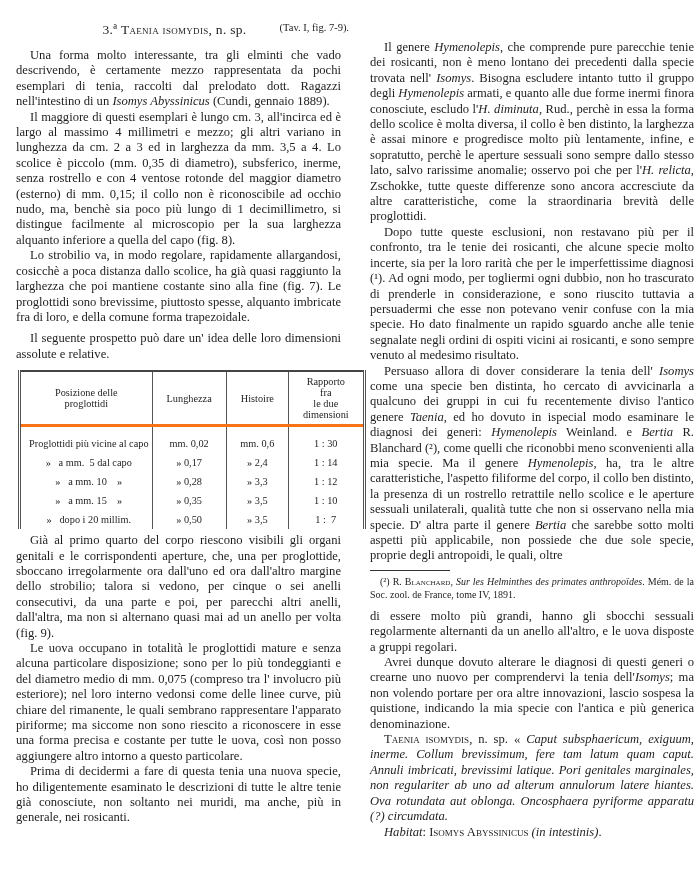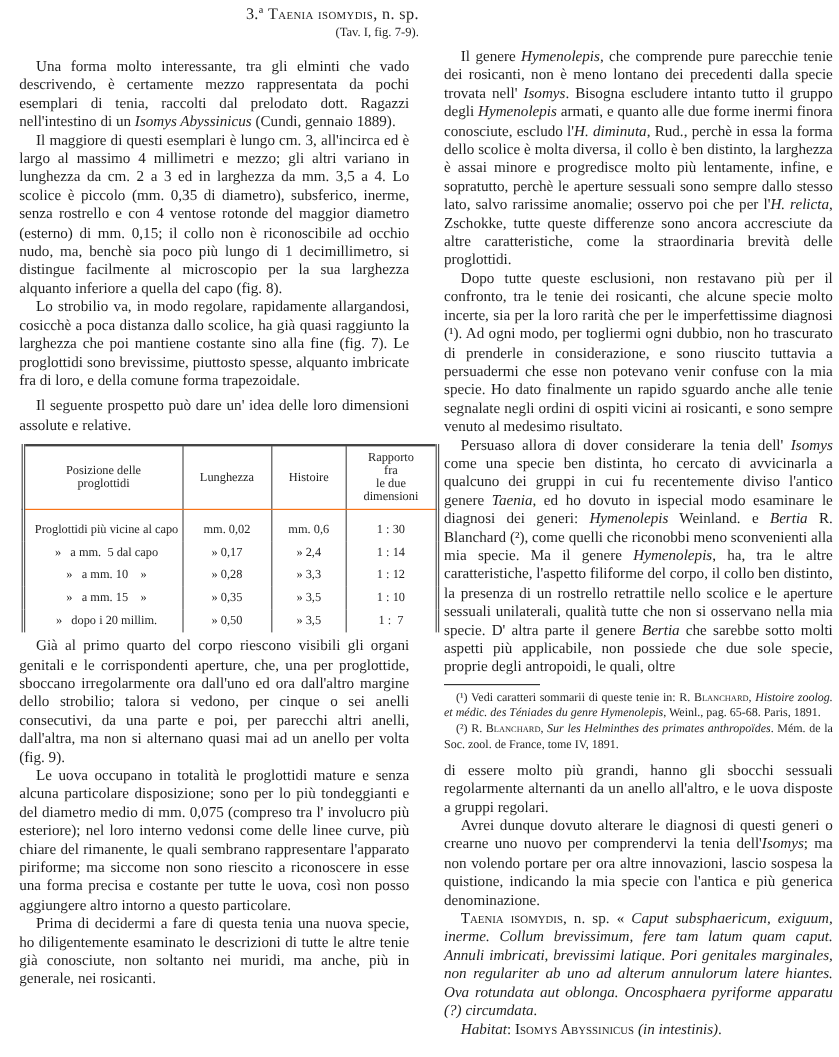--- a/index.html
+++ b/index.html
@@ -6,41 +6,41 @@
   body {
     width: 699px; height: 881px; overflow: hidden; position: relative;
     font-family: "Liberation Serif", "DejaVu Serif", serif;
     color: #1e1e1e;
   }
   .page { position: absolute; left: 0; top: 0; width: 699px; height: 881px; }
   .col { position: absolute; top: 0; }
   .col-left { left: 16px; width: 325px; }
   .col-right { left: 370px; width: 324px; top: 40px; }
   .heading-title {
-    position: absolute; left: 0; top: 4px; width: 349px; text-align: right;
+    position: absolute; left: 0; top: 22px; width: 349px; text-align: center;
     font-size: 13.5px; letter-spacing: 0.3px;
   }
   .heading-ref {
     position: absolute; left: 0; top: 22px; width: 349px; text-align: right;
     font-size: 10.5px;
   }
   .sc { font-variant: small-caps; }
   p.txt {
     margin: 0; font-size: 12.6px; line-height: 15.4px; text-align: justify;
     text-indent: 14px; hyphens: manual;
   }
   p.noind { text-indent: 0; }
   .gap { height: 6px; }
   i { font-style: italic; }
   table.prospetto {
     border-collapse: collapse; width: 320px; margin: 8px 0 4px 2px;
     font-size: 10.3px; border-top: 2px solid #444; border-left: 3px double #555; border-right: 3px double #555;
   }
   table.prospetto th {
-    font-weight: normal; padding: 4px 14px; border-right: 1px solid #555; border-bottom: 1px solid #f97316;
+    font-weight: normal; padding: 4px 14px; border-right: 1px solid #555; border-bottom: 3px solid #f97316;
     height: 38px; vertical-align: middle; line-height: 11px;
   }
   table.prospetto td {
     padding: 3px 3px; border-right: 1px solid #555; height: 13px; white-space: nowrap;
   }
   table.prospetto th:last-child, table.prospetto td:last-child { border-right: none; }
   table.prospetto tr.first td { padding-top: 10px; }
   .pos { text-align: center; padding-left: 8px !important; }
   .num { text-align: center; }
   .rule { width: 80px; border-top: 1px solid #333; margin: 6px 0 4px 0; }
@@ -118,21 +118,20 @@
     <p class="txt">Le uova occupano in totalità le proglottidi mature e senza alcuna particolare disposizione; sono per lo più tondeggianti e del diametro medio di mm. 0,075 (compreso tra l' involucro più esteriore); nel loro interno vedonsi come delle linee curve, più chiare del rimanente, le quali sembrano rappresentare l'apparato piriforme; ma siccome non sono riescito a riconoscere in esse una forma precisa e costante per tutte le uova, così non posso aggiungere altro intorno a questo particolare.</p>
     <p class="txt">Prima di decidermi a fare di questa tenia una nuova specie, ho diligentemente esaminato le descrizioni di tutte le altre tenie già conosciute, non soltanto nei muridi, ma anche, più in generale, nei rosicanti.</p>
   </div>
 
   <div class="col col-right">
     <p class="txt"><span>Il genere </span><i>Hymenolepis</i><span>, che comprende pure parecchie tenie dei rosicanti, non è meno lontano dei precedenti dalla specie trovata nell' </span><i>Isomys</i><span>. Bisogna escludere intanto tutto il gruppo degli </span><i>Hymenolepis</i><span> armati, e quanto alle due forme inermi finora conosciute, escludo l'</span><i>H. diminuta</i><span>, Rud., perchè in essa la forma dello scolice è molta diversa, il collo è ben distinto, la larghezza è assai minore e progredisce molto più lentamente, infine, e sopratutto, perchè le aperture sessuali sono sempre dallo stesso lato, salvo rarissime anomalie; osservo poi che per l'</span><i>H. relicta</i><span>, Zschokke, tutte queste differenze sono ancora accresciute da altre caratteristiche, come la straordinaria brevità delle proglottidi.</span></p>
     <p class="txt">Dopo tutte queste esclusioni, non restavano più per il confronto, tra le tenie dei rosicanti, che alcune specie molto incerte, sia per la loro rarità che per le imperfettissime diagnosi (¹). Ad ogni modo, per togliermi ogni dubbio, non ho trascurato di prenderle in considerazione, e sono riuscito tuttavia a persuadermi che esse non potevano venir confuse con la mia specie. Ho dato finalmente un rapido sguardo anche alle tenie segnalate negli ordini di ospiti vicini ai rosicanti, e sono sempre venuto al medesimo risultato.</p>
     <p class="txt"><span>Persuaso allora di dover considerare la tenia dell' </span><i>Isomys</i><span> come una specie ben distinta, ho cercato di avvicinarla a qualcuno dei gruppi in cui fu recentemente diviso l'antico genere </span><i>Taenia</i><span>, ed ho dovuto in ispecial modo esaminare le diagnosi dei generi: </span><i>Hymenolepis</i><span> Weinland. e </span><i>Bertia</i><span> R. Blanchard (²), come quelli che riconobbi meno sconvenienti alla mia specie. Ma il genere </span><i>Hymenolepis</i><span>, ha, tra le altre caratteristiche, l'aspetto filiforme del corpo, il collo ben distinto, la presenza di un rostrello retrattile nello scolice e le aperture sessuali unilaterali, qualità tutte che non si osservano nella mia specie. D' altra parte il genere </span><i>Bertia</i><span> che sarebbe sotto molti aspetti più applicabile, non possiede che due sole specie, proprie degli antropoidi, le quali, oltre</span></p>
 
     <div class="rule"></div>
-    <p class="fn"><span>(¹) Vedi caratteri sommarii di queste tenie in: R. </span><span class="sc">Blanchard</span><span>, </span><i>Histoire zoolog. et médic. des Téniades du genre Hymenolepis</i><span>, Weinl., pag. 65-68. Paris, 1891.</span></p>
     <p class="fn"><span>(²) R. </span><span class="sc">Blanchard</span><span>, </span><i>Sur les Helminthes des primates anthropoïdes</i><span>. Mém. de la Soc. zool. de France, tome IV, 1891.</span></p>
     <div class="fngap"></div>
 
     <p class="txt noind">di essere molto più grandi, hanno gli sbocchi sessuali regolarmente alternanti da un anello all'altro, e le uova disposte a gruppi regolari.</p>
     <p class="txt"><span>Avrei dunque dovuto alterare le diagnosi di questi generi o crearne uno nuovo per comprendervi la tenia dell'</span><i>Isomys</i><span>; ma non volendo portare per ora altre innovazioni, lascio sospesa la quistione, indicando la mia specie con l'antica e più generica denominazione.</span></p>
     <p class="txt"><span class="sc">Taenia isomydis</span><span>, n. sp. « </span><i>Caput subsphaericum, exiguum, inerme. Collum brevissimum, fere tam latum quam caput. Annuli imbricati, brevissimi latique. Pori genitales marginales, non regulariter ab uno ad alterum annulorum latere hiantes. Ova rotundata aut oblonga. Oncosphaera pyriforme apparatu (?) circumdata.</i></p>
     <p class="txt"><i>Habitat</i><span>: </span><span class="sc">Isomys Abyssinicus</span><span> </span><i>(in intestinis)</i><span>.</span></p>
   </div>
 
 </div>

